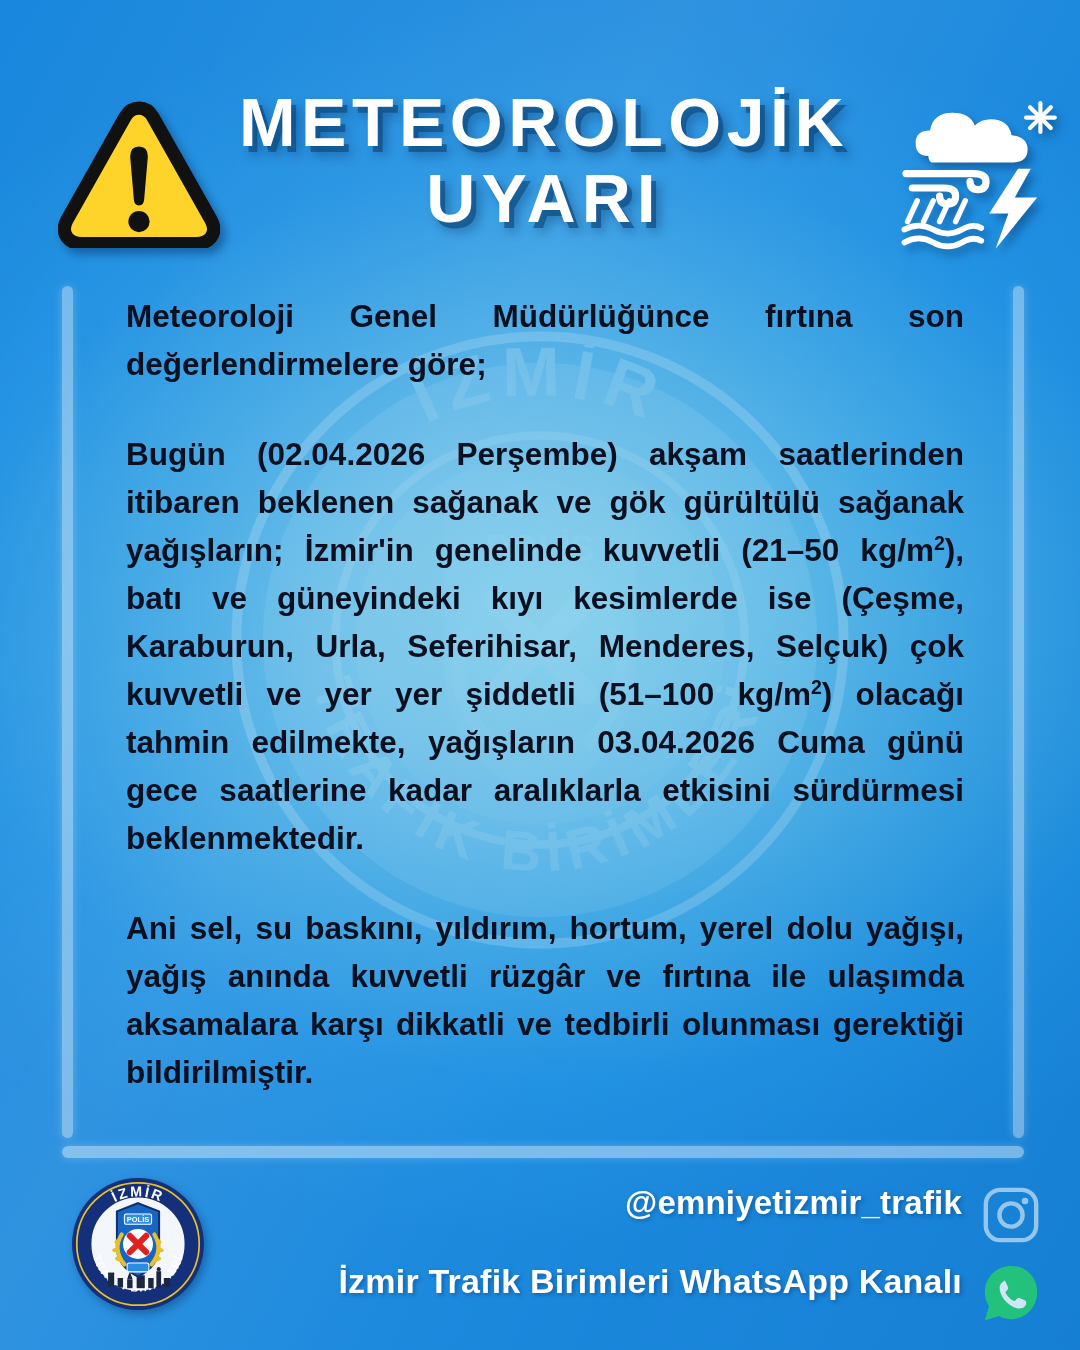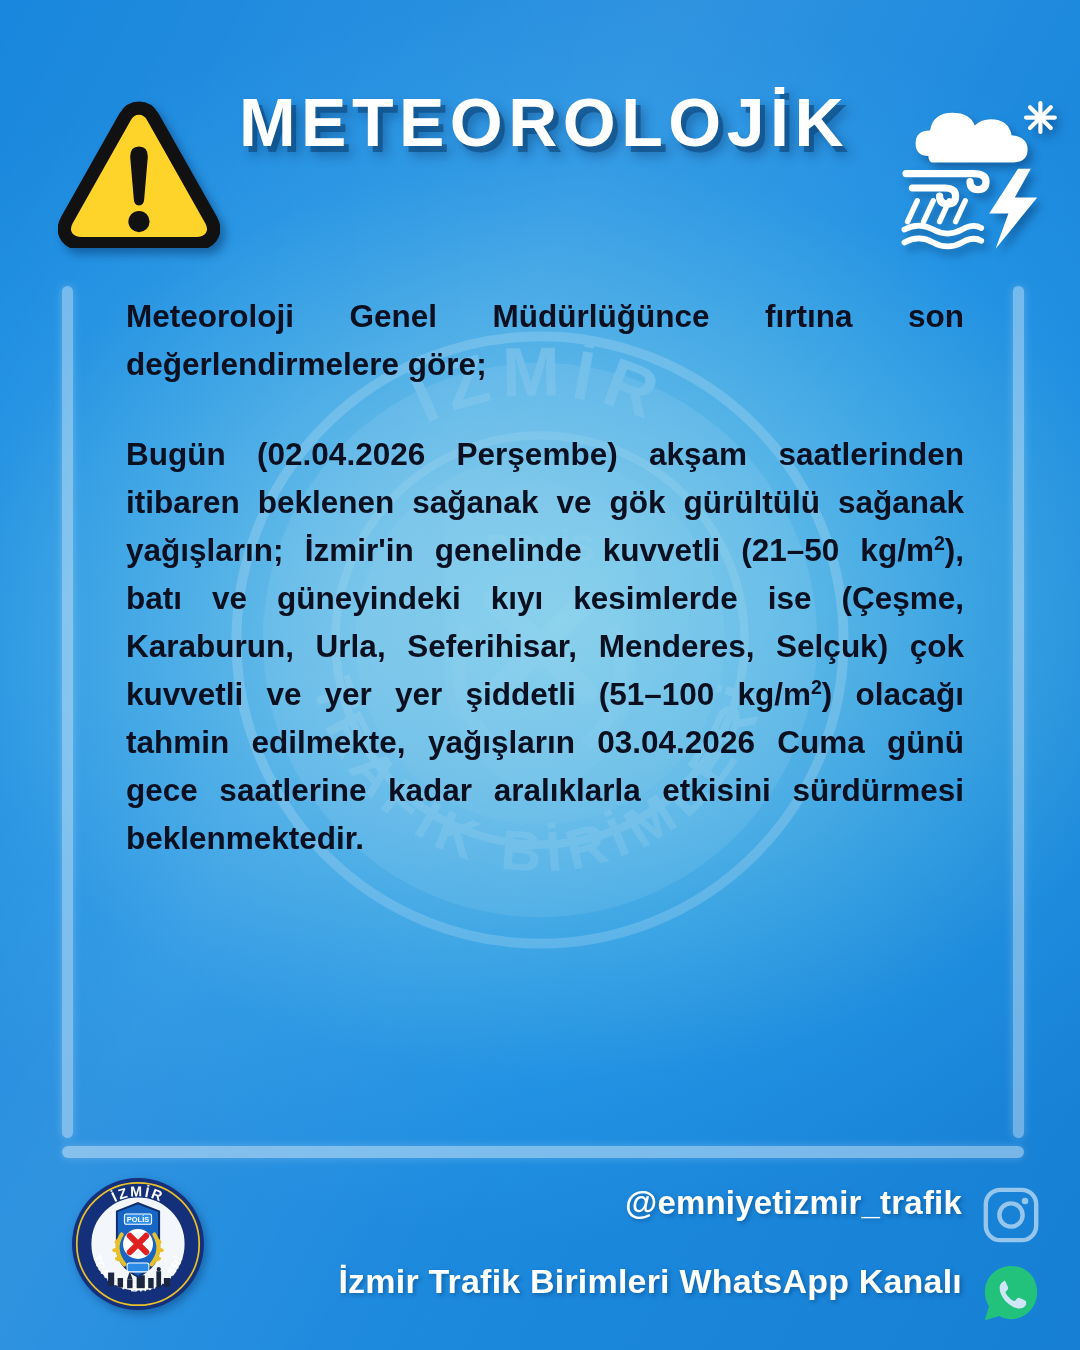--- a/index.html
+++ b/index.html
@@ -187,20 +187,21 @@
     <div class="warn-triangle">
       <svg viewBox="0 0 110 100" aria-hidden="true">
         <path d="M55 6 Q61 6 64.5 12 L104 82 Q107.5 88.5 104 93.5 Q100.5 98 94 98 L16 98 Q9.5 98 6 93.5 Q2.5 88.5 6 82 L45.5 12 Q49 6 55 6 Z" fill="#FFD42A" stroke="#111111" stroke-width="9" stroke-linejoin="round"></path>
         <path d="M55 32 Q61 32 61 39 L58.5 68 Q58.2 72 55 72 Q51.8 72 51.5 68 L49 39 Q49 32 55 32 Z" fill="#111111"></path>
         <circle cx="55" cy="83" r="7.2" fill="#111111"></circle>
       </svg>
     </div>
 
     <div class="title-wrap">
       <div class="title-line">METEOROLOJİK</div>
+      <div class="title-line second">UYARI</div>
     </div>
 
     <div class="weather-icon">
       <svg viewBox="0 0 120 100" aria-hidden="true">
         <g fill="#ffffff">
 
           <path d="M34 40 Q26 40 26 32 Q26 24 35 24 Q37 13 49 13 Q60 13 63 21 Q67 17 73 17 Q84 17 86 27 Q96 28 96 36 Q96 44 87 44 L36 44 Q34 43 34 40 Z"></path>
 
           <circle cx="47" cy="31" r="11" fill="none" stroke="#ffffff" stroke-width="3"></circle>
           <path d="M36 31 Q36 20 47 20" fill="none" stroke="#ffffff" stroke-width="3" stroke-linecap="round"></path>
@@ -230,20 +231,21 @@
 
           <path d="M90 48 L72 76 L84 76 L76 98 L102 66 L88 66 L98 48 Z"></path>
         </g>
       </svg>
     </div>
   </div>
 
   <div class="body-copy">
     <p class="para">Meteoroloji Genel Müdürlüğünce fırtına son değerlendirmelere göre;</p>
     <p class="para">Bugün (02.04.2026 Perşembe) akşam saatlerinden itibaren beklenen sağanak ve gök gürültülü sağanak yağışların; İzmir'in genelinde kuvvetli (21–50 kg/m<sup>2</sup>), batı ve güneyindeki kıyı kesimlerde ise (Çeşme, Karaburun, Urla, Seferihisar, Menderes, Selçuk) çok kuvvetli ve yer yer şiddetli (51–100 kg/m<sup>2</sup>) olacağı tahmin edilmekte, yağışların 03.04.2026 Cuma günü gece saatlerine kadar aralıklarla etkisini sürdürmesi beklenmektedir.</p>
+    <p class="para">Ani sel, su baskını, yıldırım, hortum, yerel dolu yağışı, yağış anında kuvvetli rüzgâr ve fırtına ile ulaşımda aksamalara karşı dikkatli ve tedbirli olunması gerektiği bildirilmiştir.</p>
   </div>
 
   <div class="footer">
 
     <div class="emblem">
       <svg viewBox="0 0 200 200" aria-hidden="true">
         <defs>
           <path id="em-top" d="M 28 102 A 72 72 0 0 1 172 102"></path>
           <path id="em-bot" d="M 32 102 A 68 68 0 0 0 168 102"></path>
         </defs>

